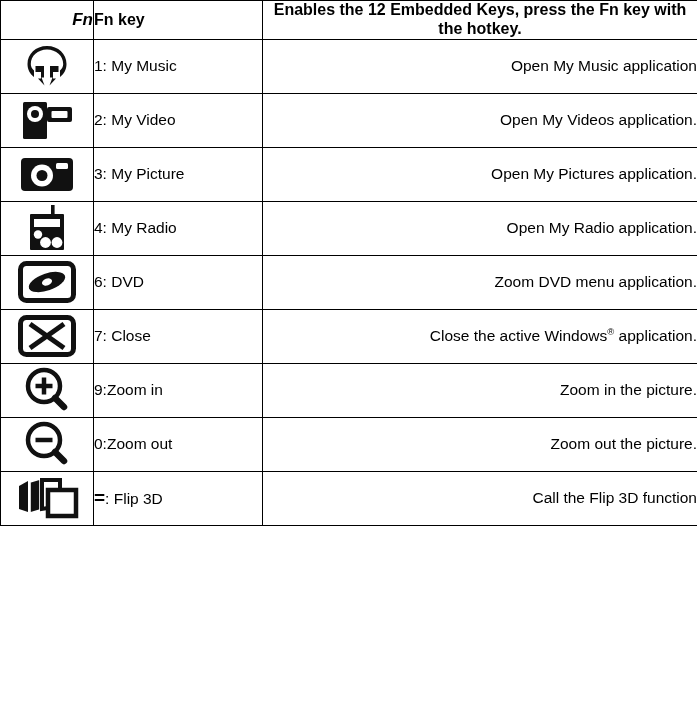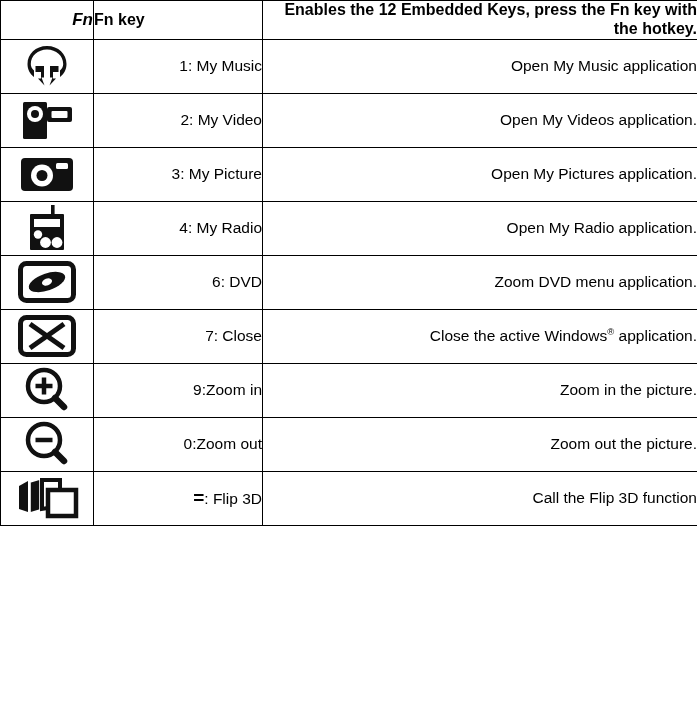--- a/index.html
+++ b/index.html
@@ -43,42 +43,42 @@
   .hdr-key {
     font-weight: bold;
     font-size: 16px;
     padding: 6px 0 6px 10px;
     text-align: left;
   }
   .hdr-desc {
     font-weight: bold;
     font-size: 16px;
     padding: 4px 2px 4px 5px;
-    text-align: right;
+    text-align: center;
     line-height: 1.18;
   }
 
   
   .cell-icon {
     text-align: center;
     height: 53px;
     padding: 1px 0;
   }
   .cell-icon .glyph-wrap {
     display: block;
     width: 100%;
     line-height: 0;
     text-align: center;
   }
   .cell-icon svg { display: inline-block; vertical-align: middle; }
 
   .cell-key {
     font-size: 15.5px;
     padding-left: 6px;
-    text-align: right;
+    text-align: left;
     white-space: nowrap;
   }
   .cell-key .sym {
     font-weight: bold;
     font-size: 19px;
     letter-spacing: 0;
   }
   .cell-desc {
     font-size: 15.5px;
     padding-left: 5px;

